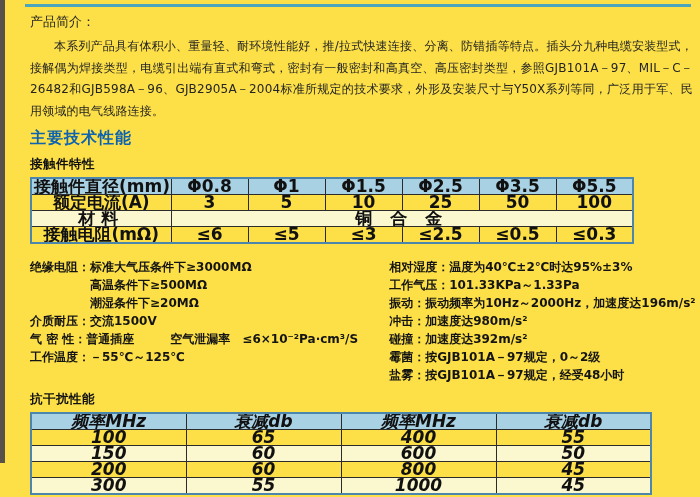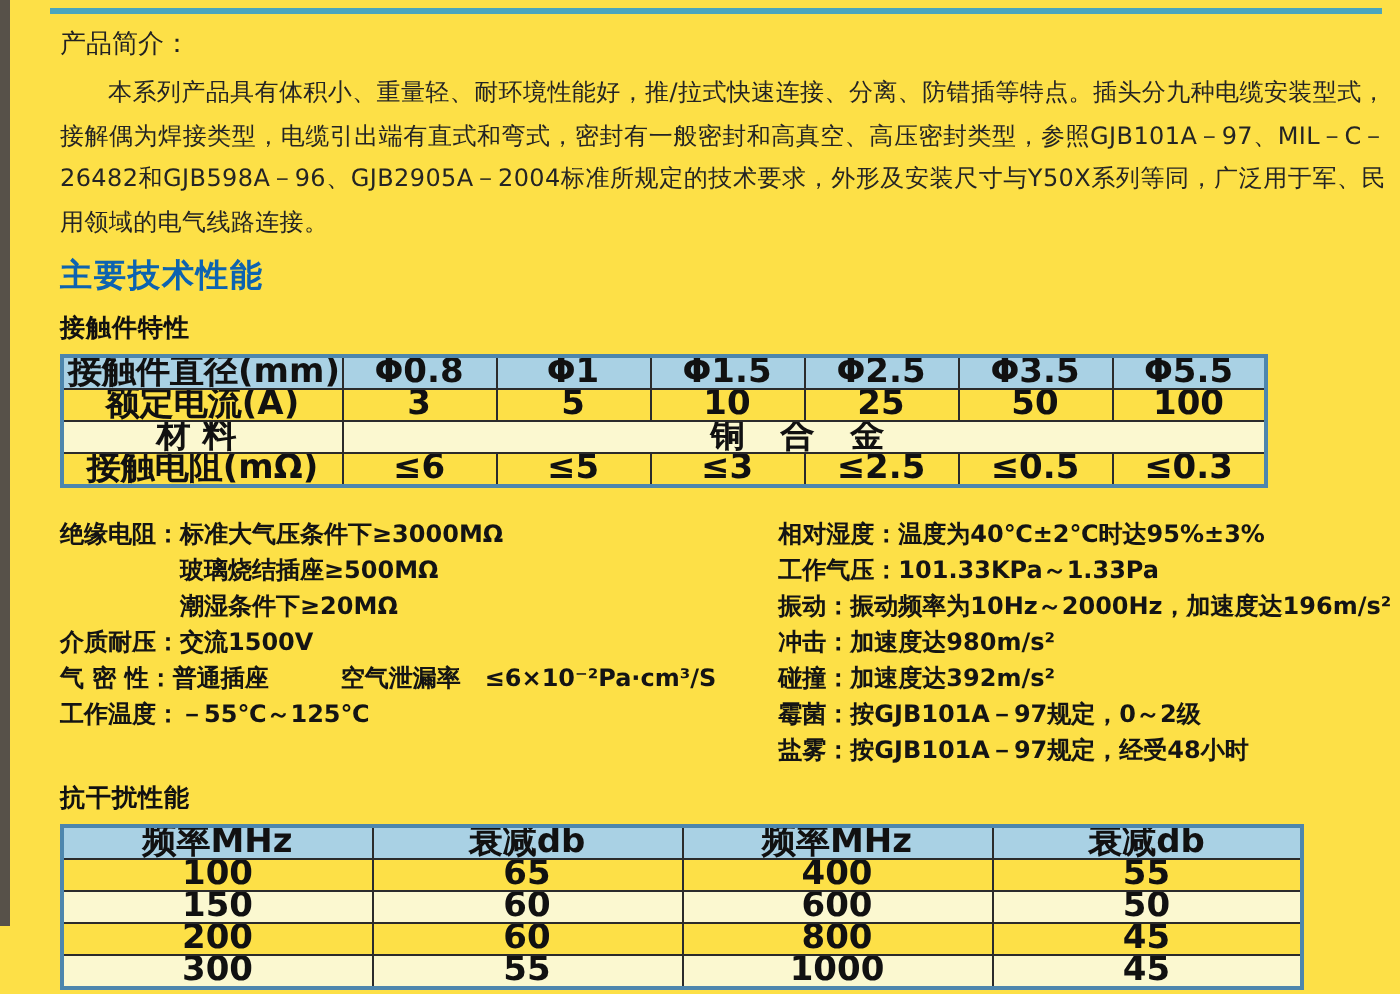--- a/index.html
+++ b/index.html
@@ -17,21 +17,21 @@
   .intro-para {
     font-size:12px; line-height:21.6px; text-align:justify;
     text-indent:2em; color:#242424; letter-spacing:0.2px;
   }
 
   .main-title { color:#0d63b0; font-size:16px; font-weight:bold; margin-top:6px; letter-spacing:1px; }
   .sub-title  { color:#111; font-size:12.5px; font-weight:bold; margin-top:7px; letter-spacing:0.5px; }
 
   table { border-collapse:collapse; table-layout:fixed; margin-top:4px; }
   .spec-table { width:604px; border:2px solid #4d86ad; }
-  .emi-table  { width:622px; border:2px solid #4d86ad; }
+  .emi-table  { width:622px; border:2px solid #4d86ad;font-style:italic; }
   td, th {
     border:1px solid #2b2b2b; height:14px; line-height:13px;
     font-size:17px; font-weight:bold; text-align:center; color:#111;
     padding:1px 2px; overflow:hidden; white-space:nowrap;
   }
   .spec-table td.lbl { width:140px; }
   .spec-table tr:nth-child(1) td { background:#a9d1e4; }
   .spec-table tr:nth-child(3) td { background:#fbf8d0; letter-spacing:6px; }
   .emi-table thead td { background:#a9d1e4; }
   .emi-table tbody tr:nth-child(even) td { background:#fbf8d0; }
@@ -87,21 +87,21 @@
             <td>≤5</td>
             <td>≤3</td>
             <td>≤2.5</td>
             <td>≤0.5</td>
             <td>≤0.3</td>
           </tr>
         </tbody>
     </table>
 
     <div class="specs">
-      <div class="specs-col left"><div>绝缘电阻：标准大气压条件下≥3000MΩ</div><div>　　　　　玻璃烧结插座≥500MΩ</div><div>　　　　　潮湿条件下≥20MΩ</div><div>介质耐压：交流1500V</div><div>气 密 性：普通插座　　　空气泄漏率　≤6×10⁻²Pa·cm³/S</div><div>工作温度：－55℃～125℃</div></div>
+      <div class="specs-col left"><div>绝缘电阻：标准大气压条件下≥3000MΩ</div><div>　　　　　高温条件下≥500MΩ</div><div>　　　　　潮湿条件下≥20MΩ</div><div>介质耐压：交流1500V</div><div>气 密 性：普通插座　　　空气泄漏率　≤6×10⁻²Pa·cm³/S</div><div>工作温度：－55℃～125℃</div></div>
       <div class="specs-col right"><div>相对湿度：温度为40℃±2℃时达95%±3%</div><div>工作气压：101.33KPa～1.33Pa</div><div>振动：振动频率为10Hz～2000Hz，加速度达196m/s²</div><div>冲击：加速度达980m/s²</div><div>碰撞：加速度达392m/s²</div><div>霉菌：按GJB101A－97规定，0～2级</div><div>盐雾：按GJB101A－97规定，经受48小时</div></div>
     </div>
 
     <div class="sub-title">抗干扰性能</div>
 
     <table class="emi-table">
       <thead>
           <tr>
             <td>频率MHz</td>
             <td>衰减db</td>

